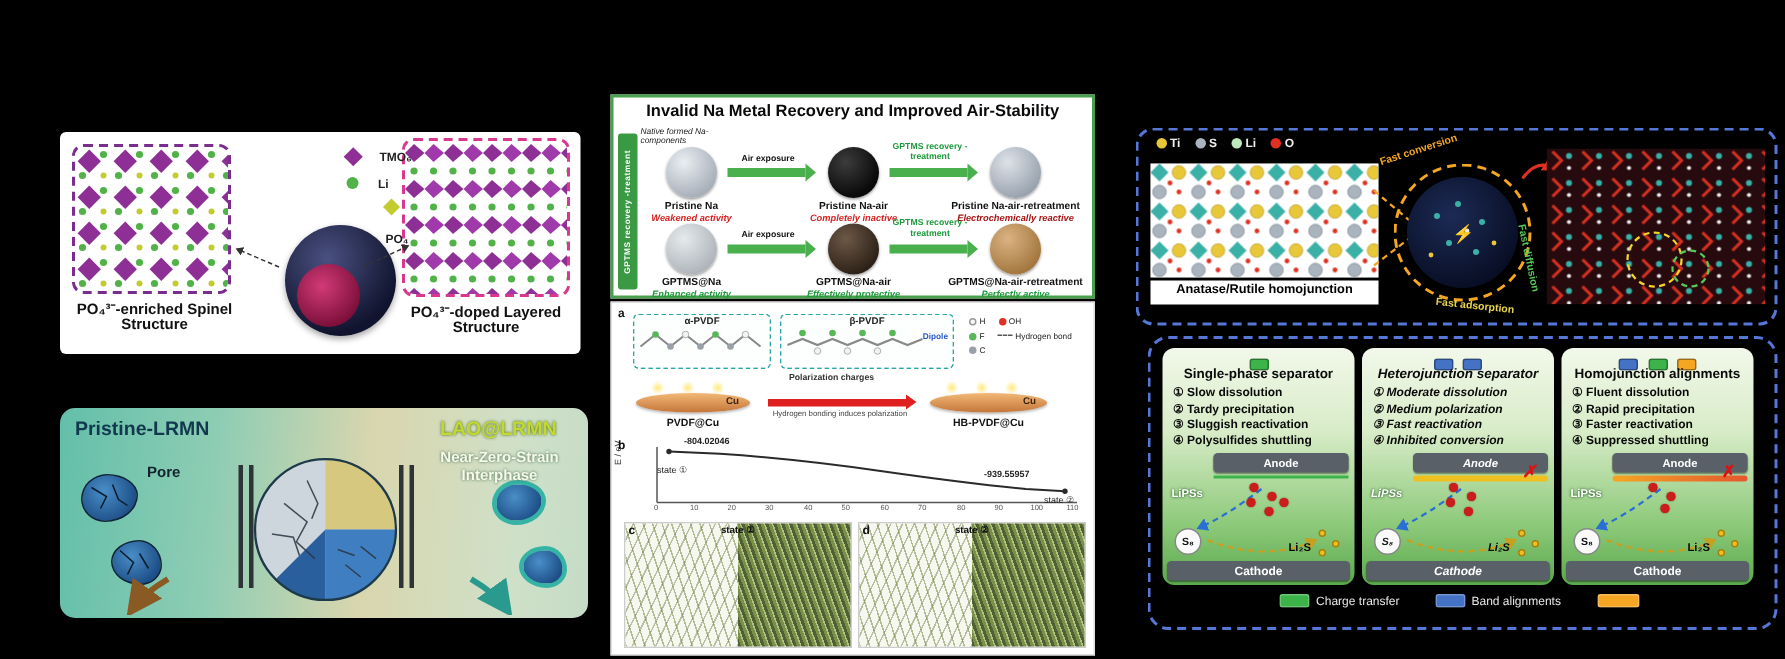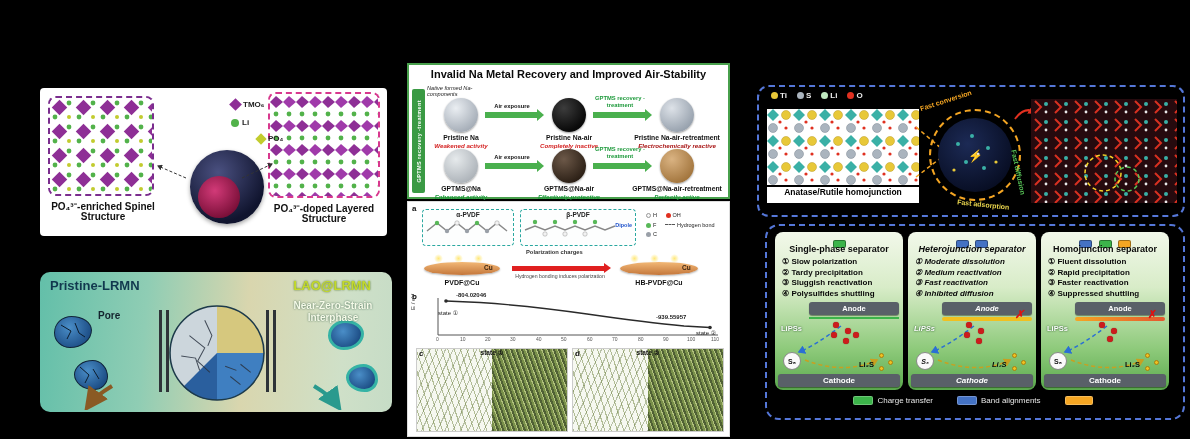--- a/index.html
+++ b/index.html
@@ -3,21 +3,21 @@
 <meta charset="utf-8">
 <style>
 *{margin:0;padding:0;box-sizing:border-box;}
 html,body{width:1190px;height:439px;}
 body{background:#000;position:relative;overflow:hidden;font-family:"Liberation Sans",sans-serif;color:#111;}
 section{position:absolute;}
 .abs{position:absolute;}
 
 .dash-box{position:absolute;border:2px dashed;border-radius:8px;overflow:hidden;background:#fff;}
 .cap{position:absolute;text-align:center;font-weight:bold;font-size:10px;line-height:10px;color:#111;}
-.leg-item{position:absolute;font-size:8px;font-weight:bold;color:#222;display:flex;align-items:flex-end;gap:3px;padding-left:45px;}
+.leg-item{position:absolute;font-size:8px;font-weight:bold;color:#222;display:flex;align-items:flex-start;gap:13px;padding-left:45px;}
 .diamond{width:9px;height:9px;background:#8e2f96;display:inline-block;transform:rotate(45deg);}
 .gdot{width:8px;height:8px;border-radius:50%;background:#52b24a;display:inline-block;}
 .ydot{width:8px;height:8px;background:#c2cc2e;display:inline-block;transform:rotate(45deg);}
 
 .blob{position:absolute;background:radial-gradient(circle at 40% 35%,#4a8ec8,#1d4e86 75%);}
 .roller{position:absolute;width:2.5px;background:#2e3338;}
 
 .na-cell{position:absolute;width:104px;text-align:center;}
 .disc{width:34px;height:34px;border-radius:50%;margin:0 auto;box-shadow:0 1px 2px rgba(0,0,0,.4);}
 .d1{background:radial-gradient(circle at 35% 30%,#eaeef2,#a6aeb8 75%);}
@@ -103,21 +103,21 @@
   </div>
 
   <div class="leg-item" style="left:146px;top:12px;">
     <span class="diamond"></span>
     <span>TMO₆</span>
   </div>
   <div class="leg-item" style="left:146px;top:30px;">
     <span class="gdot"></span>
     <span>Li</span>
   </div>
-  <div class="leg-item" style="left:172px;top:46px;">
+  <div class="leg-item" style="left:172px;top:46px;flex-direction:column;">
     <span class="ydot"></span>
     <span>PO₄</span>
   </div>
 
   <div style="position:absolute;left:150px;top:62px;width:74px;height:74px;border-radius:50%;background:radial-gradient(circle at 38% 30%,#4a5080,#10142e 72%);box-shadow:0 2px 4px rgba(0,0,0,.35);">
     <div style="position:absolute;left:8px;top:26px;width:42px;height:42px;border-radius:50%;background:radial-gradient(circle at 40% 35%,#d23a78,#7a0f38 75%);"></div>
   </div>
 
   <svg class="abs" style="left:106px;top:60px;" width="140" height="60">
     <defs>
@@ -444,21 +444,21 @@
 </section>
 
 <section style="left:765px;top:224px;width:420px;height:196px;border:2px dashed #5577d8;border-radius:14px;">
 
   <div class="sep-col" style="left:8px;">
     <div class="chiprow">
       <span class="chip" style="background:#3cb44a;"></span>
     </div>
     <div class="sep-title">Single-phase separator</div>
     <div class="sep-items">
-      <div>① Slow polarization</div>
+      <div>① Slow dissolution</div>
       <div>② Tardy precipitation</div>
       <div>③ Sluggish reactivation</div>
       <div>④ Polysulfides shuttling</div>
     </div>
     <div class="bar" style="right:4px;top:70px;width:90px;height:13px;font-size:7.5px;line-height:13px;">Anode</div>
     <div style="position:absolute;right:4px;top:85px;width:90px;height:2px;background:#3cb44a;"></div>
     <svg class="abs" style="left:0;top:70px;" width="128" height="88">
       <defs>
           <marker id="mB1" markerWidth="6" markerHeight="6" refX="4" refY="3" orient="auto">
             <path d="M0,0 L5,3 L0,6 Z" fill="#2a6fd4"></path>
@@ -485,23 +485,23 @@
   </div>
 
   <div class="sep-col" style="left:141px;font-style:italic;">
     <div class="chiprow">
       <span class="chip" style="background:#4472c4;"></span>
       <span class="chip" style="background:#4472c4;"></span>
     </div>
     <div class="sep-title">Heterojunction separator</div>
     <div class="sep-items">
       <div>① Moderate dissolution</div>
-      <div>② Medium reactivation</div>
+      <div>② Medium polarization</div>
       <div>③ Fast reactivation</div>
-      <div>④ Inhibited diffusion</div>
+      <div>④ Inhibited conversion</div>
     </div>
     <div class="bar" style="right:4px;top:70px;width:90px;height:13px;font-size:7.5px;line-height:13px;">Anode</div>
     <div style="position:absolute;right:4px;top:85px;width:90px;height:4px;background:#f0c020;border-radius:2px;"></div>
     <div class="xmark" style="right:12px;top:76px;">✗</div>
     <svg class="abs" style="left:0;top:70px;" width="128" height="88">
       <defs>
           <marker id="mB2" markerWidth="6" markerHeight="6" refX="4" refY="3" orient="auto">
             <path d="M0,0 L5,3 L0,6 Z" fill="#2a6fd4"></path>
           </marker>
       <marker id="mG2" markerWidth="6" markerHeight="6" refX="4" refY="3" orient="auto">
@@ -523,21 +523,21 @@
     <div class="ydot2" style="left:104px;top:134px;"></div>
     <div class="bar" style="left:3px;right:3px;bottom:3px;height:13px;font-size:8px;line-height:13px;">Cathode</div>
   </div>
 
   <div class="sep-col" style="left:274px;">
     <div class="chiprow">
       <span class="chip" style="background:#4472c4;"></span>
       <span class="chip" style="background:#3cb44a;"></span>
       <span class="chip" style="background:#f5a623;"></span>
     </div>
-    <div class="sep-title">Homojunction separator</div>
+    <div class="sep-title">Homojunction alignments</div>
     <div class="sep-items">
       <div>① Fluent dissolution</div>
       <div>② Rapid precipitation</div>
       <div>③ Faster reactivation</div>
       <div>④ Suppressed shuttling</div>
     </div>
     <div class="bar" style="right:4px;top:70px;width:90px;height:13px;font-size:7.5px;line-height:13px;">Anode</div>
     <div style="position:absolute;right:4px;top:85px;width:90px;height:4px;background:linear-gradient(90deg,#f5a623,#e4572e);border-radius:2px;"></div>
     <div class="xmark" style="right:12px;top:76px;">✗</div>
     <svg class="abs" style="left:0;top:70px;" width="128" height="88">

